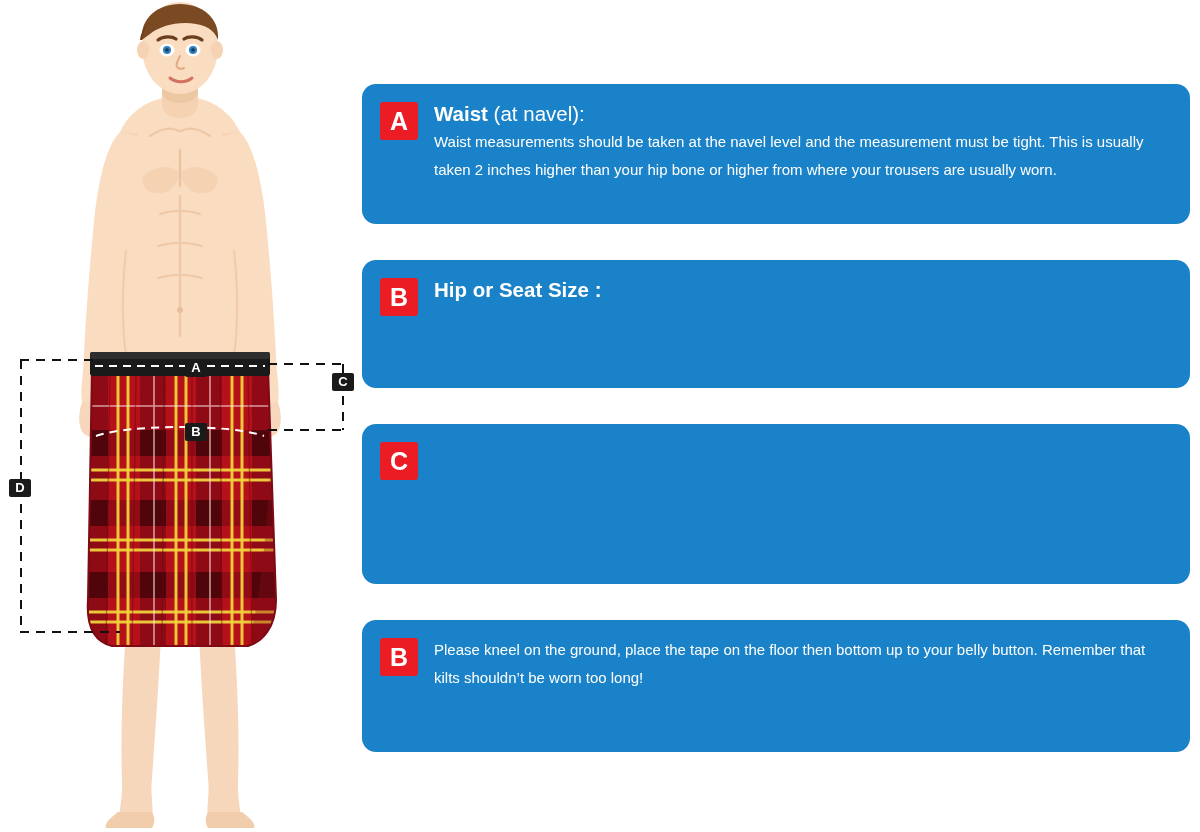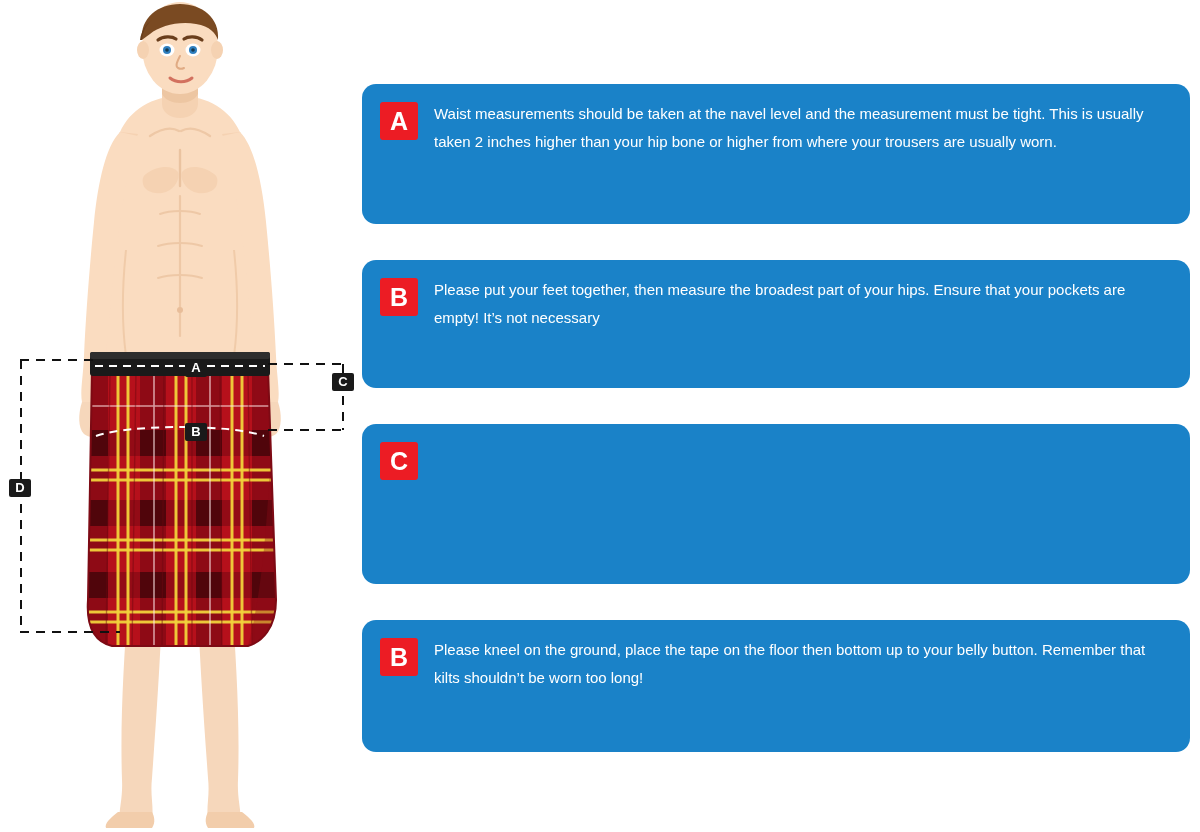--- a/index.html
+++ b/index.html
@@ -294,28 +294,29 @@
     <div class="marker" id="marker-b">B</div>
     <div class="marker" id="marker-c">C</div>
     <div class="marker" id="marker-d">D</div>
   </div>
 
   <div id="cards">
 
     <div class="card" id="card-a">
       <div class="badge">A</div>
       <div class="card-body">
+        <div class="card-title"><span>Waist</span><span class="light"> (at navel):</span></div>
         <p class="card-text">Waist measurements should be taken at the navel level and the measurement must be tight. This is usually taken 2 inches higher than your hip bone or higher from where your trousers are usually worn.</p>
       </div>
     </div>
 
     <div class="card" id="card-b">
       <div class="badge">B</div>
       <div class="card-body">
-        <p class="card-text">Please put your feet together, then measure the broadest part of your hips. Ensure that your pockets are empty! It’s not necessary</p>
+        <div class="card-title"><span>Hip or Seat Size :</span><span class="light"></span></div>
       </div>
     </div>
 
     <div class="card" id="card-c">
       <div class="badge">C</div>
       <div class="card-body">
       </div>
     </div>
 
     <div class="card" id="card-d">

